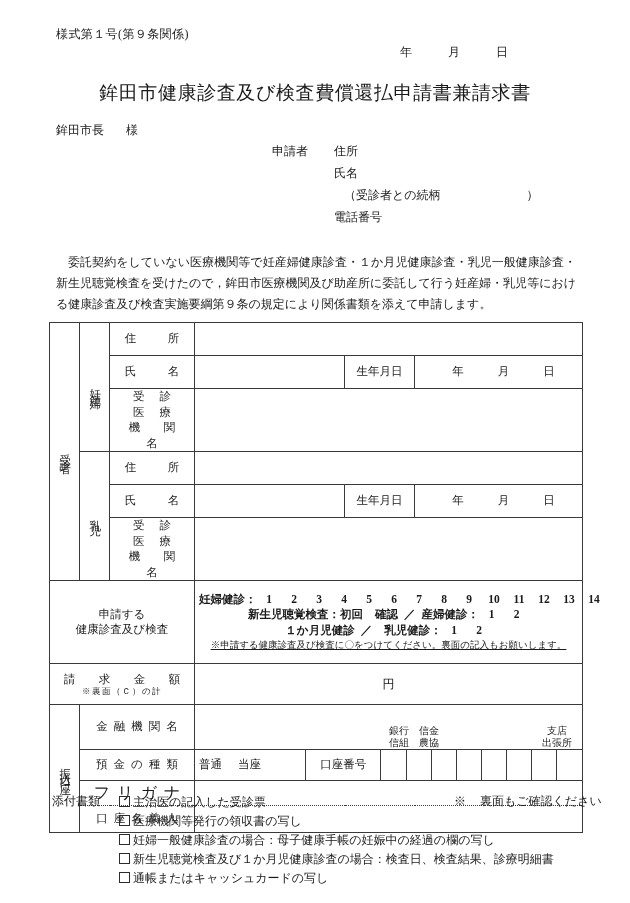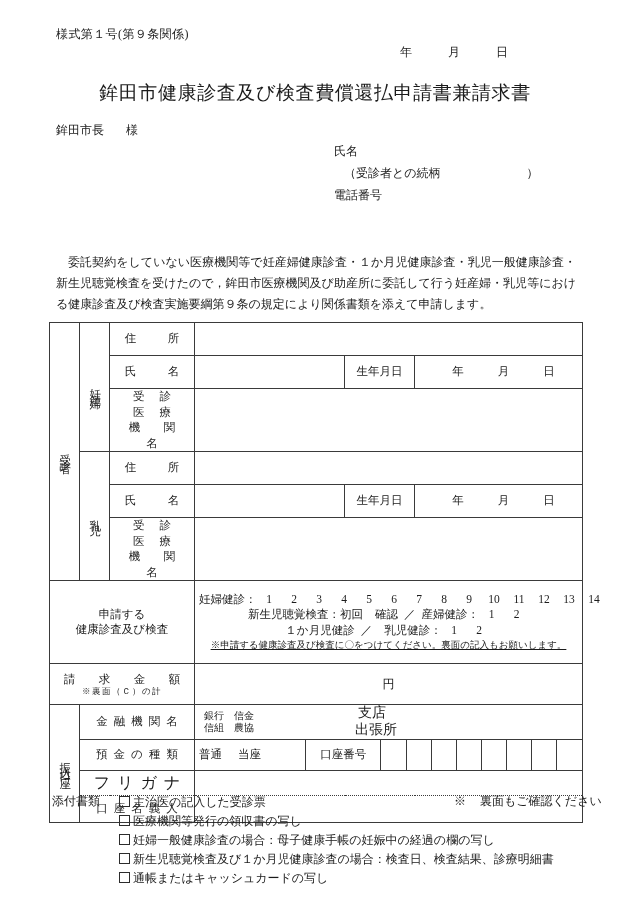--- a/index.html
+++ b/index.html
@@ -143,21 +143,21 @@
     padding-left: 10px;
     white-space: nowrap;
   }
 
   
   .exam-cell {
     text-align: left;
     padding: 3px 6px 4px 6px;
     line-height: 1.5;
   }
-  .exam-line { white-space: nowrap; }
+  .exam-line { white-space: nowrap; font-weight: bold; }
   .exam-nums {
     display: inline-block;
   }
   .exam-nums span {
     display: inline-block;
     width: 25px;
     text-align: center;
   }
   .exam-note {
     font-size: 9.5px;
@@ -192,38 +192,39 @@
     table-layout: fixed;
   }
   .bank-inner td {
     border: 1px solid #3a3a3a;
     padding: 0 4px;
     text-align: center;
     vertical-align: middle;
   }
   .bank-kind {
     display: flex;
-    justify-content: flex-start;
+    justify-content: flex-end;
     align-items: center;
     gap: 0;
     height: 100%;
     padding-right: 4px;
     white-space: nowrap;
+    margin-top: 20px;
   }
   .kind-pair {
     display: inline-block;
     line-height: 1.2;
     font-size: 10px;
     text-align: center;
     width: 30px;
   }
   .branch-pair {
     display: inline-block;
     line-height: 1.2;
-    font-size: 14px;
+    font-size: 10px;
     text-align: center;
     width: 34px;
     margin-left: 96px;
   }
   .dotted-top {
     border-top: 1px dotted #3a3a3a !important;
   }
   .dotted-bottom {
     border-bottom: 1px dotted #3a3a3a !important;
   }
@@ -287,20 +288,24 @@
     <span>日</span>
   </div>
 
   <div class="doc-title">鉾田市健康診査及び検査費償還払申請書兼請求書</div>
 
   <div class="addressee">
     <span>鉾田市長</span><span class="sama">様</span>
   </div>
 
   <div class="applicant">
+    <div class="applicant-row">
+      <span class="applicant-tag">申請者</span>
+      <span class="applicant-field">住所</span>
+    </div>
     <div class="applicant-row">
       <span class="applicant-tag"></span>
       <span class="applicant-field">氏名</span>
     </div>
     <div class="applicant-sub">
       <span>（受診者との続柄</span><span class="paren-close">）</span>
     </div>
     <div class="applicant-row">
       <span class="applicant-tag"></span>
       <span class="applicant-field">電話番号</span>

